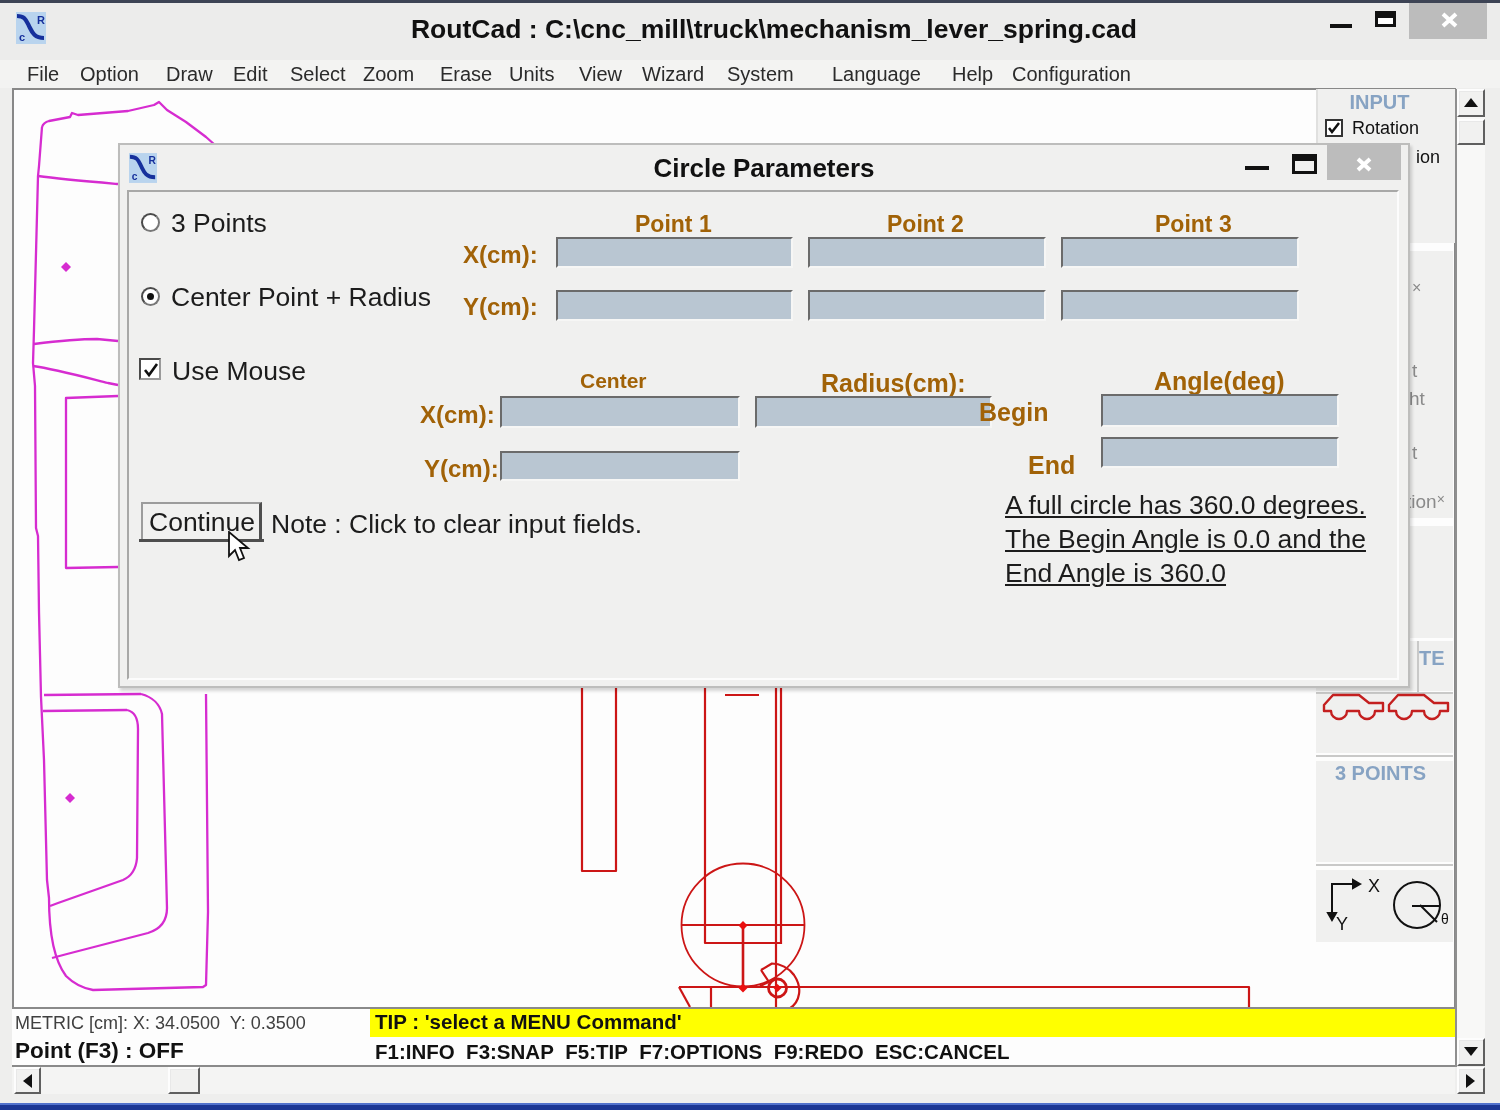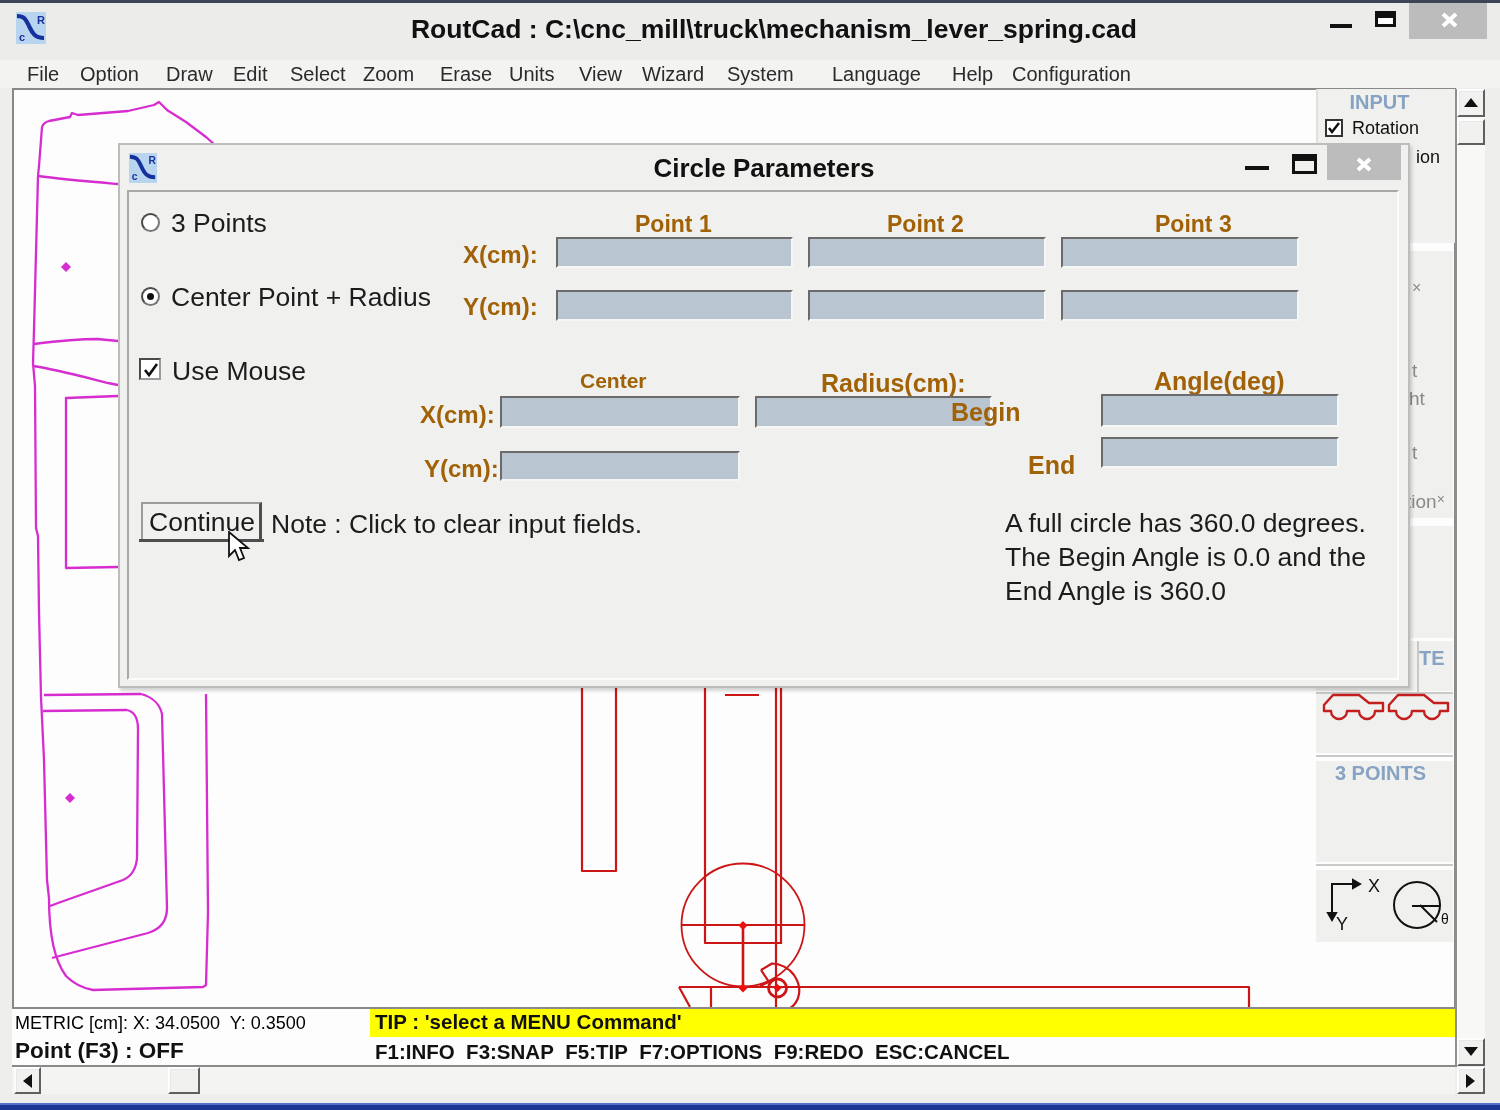--- a/index.html
+++ b/index.html
@@ -166,21 +166,21 @@
     <text x="20" y="62" font-size="18" fill="#111" font-family="Liberation Sans">Y</text>
     <text x="125" y="56" font-size="14" fill="#111" font-family="Liberation Sans">θ</text>
   </svg>
 
   <div class="abs" style="left:1455px;top:89px;width:2px;height:978px;background:#8f8f8f;"></div>
 </div>
 
 <div class="abs" style="left:12px;top:1007px;width:1443px;height:2px;background:#8a8a8a;"></div>
 <div class="abs" style="left:12px;top:1009px;width:1443px;height:28px;background:#fdfdfd;"></div>
 <div class="abs" style="left:370px;top:1009px;width:1085px;height:28px;background:#ffff00;"></div>
-<div class="abs" style="left:15px;top:1013px;font-size:18px;color:#000000;">METRIC [cm]: X: 34.0500&nbsp; Y: 0.3500</div>
+<div class="abs" style="left:15px;top:1013px;font-size:18px;color:#404040;">METRIC [cm]: X: 34.0500&nbsp; Y: 0.3500</div>
 <div class="abs" style="left:375px;top:1010px;font-size:20.5px;font-weight:bold;color:#111;">TIP : 'select a MENU Command'</div>
 <div class="abs" style="left:12px;top:1037px;width:1443px;height:28px;background:#fdfdfd;"></div>
 <div class="abs" style="left:15px;top:1038px;font-size:22.5px;font-weight:bold;color:#111;">Point (F3) : OFF</div>
 <div class="abs" style="left:375px;top:1040px;font-size:20.5px;font-weight:bold;color:#111;">F1:INFO&nbsp; F3:SNAP&nbsp; F5:TIP&nbsp; F7:OPTIONS&nbsp; F9:REDO&nbsp; ESC:CANCEL</div>
 <div class="abs" style="left:12px;top:1065px;width:1443px;height:2px;background:#8a8a8a;"></div>
 
 <div class="abs" style="left:1457px;top:89px;width:28px;height:977px;background:#f8f8f7;"></div>
 <div class="abs raised" style="left:1457px;top:89px;width:28px;height:28px;box-sizing:border-box;"></div>
 <svg class="abs" style="left:1462px;top:96px;" width="18" height="14">
     <path d="M9,2 L16,11 L2,11 Z" fill="#111"></path>
@@ -246,29 +246,29 @@
 <div class="abs sunkfield" style="left:556px;top:290px;width:237px;height:31px;"></div>
 <div class="abs sunkfield" style="left:808px;top:290px;width:238px;height:31px;"></div>
 <div class="abs sunkfield" style="left:1061px;top:290px;width:238px;height:31px;"></div>
 
 <div class="abs dbold" style="left:580px;top:369px;font-size:21px;">Center</div>
 <div class="abs dbold" style="left:821px;top:369px;font-size:25px;">Radius(cm):</div>
 <div class="abs dbold" style="left:1154px;top:367px;font-size:25px;">Angle(deg)</div>
 <div class="abs dbold" style="left:420px;top:401px;font-size:24px;">X(cm):</div>
 <div class="abs sunkfield" style="left:500px;top:396px;width:240px;height:32px;"></div>
 <div class="abs sunkfield" style="left:755px;top:396px;width:237px;height:32px;"></div>
-<div class="abs dbold" style="left:951px;top:398px;font-size:25px;">Begin</div>
+<div class="abs dbold" style="left:979px;top:398px;font-size:25px;">Begin</div>
 <div class="abs sunkfield" style="left:1101px;top:394px;width:238px;height:33px;"></div>
 <div class="abs dbold" style="left:424px;top:455px;font-size:24px;">Y(cm):</div>
 <div class="abs sunkfield" style="left:500px;top:451px;width:240px;height:30px;"></div>
 <div class="abs dbold" style="left:1028px;top:451px;font-size:25px;">End</div>
 <div class="abs sunkfield" style="left:1101px;top:437px;width:238px;height:31px;"></div>
 
 <div class="abs" style="left:141px;top:502px;width:121px;height:37px;background:#f1f1f0;border-top:2px solid #9c9c9c;border-left:2px solid #9c9c9c;border-right:3px solid #4e4e4e;box-sizing:border-box;"></div>
 <div class="abs" style="left:139px;top:539px;width:125px;height:3px;background:#4e4e4e;"></div>
 <div class="abs dlabel" style="left:149px;top:507px;">Continue</div>
 <div class="abs dlabel" style="left:271px;top:509px;">Note : Click to clear input fields.</div>
 
-<div class="abs dlabel" style="left:1005px;top:506px;line-height:34px;">A full circle has 360.0 degrees.<br>The Begin Angle is 0.0 and the<br>End Angle is 360.0</div>
+<div class="abs dlabel" style="left:1005px;top:488px;line-height:34px;text-decoration:underline;">A full circle has 360.0 degrees.<br>The Begin Angle is 0.0 and the<br>End Angle is 360.0</div>
 
 <svg class="abs" style="left:226px;top:531px;" width="30" height="36" viewBox="0 0 30 36">
   <path d="M3,1 L3,25 L9,19 L13,29 L18,27 L14,17 L22,17 Z" fill="#fff" stroke="#111" stroke-width="1.8"></path>
 </svg>
 
 </body></html>

